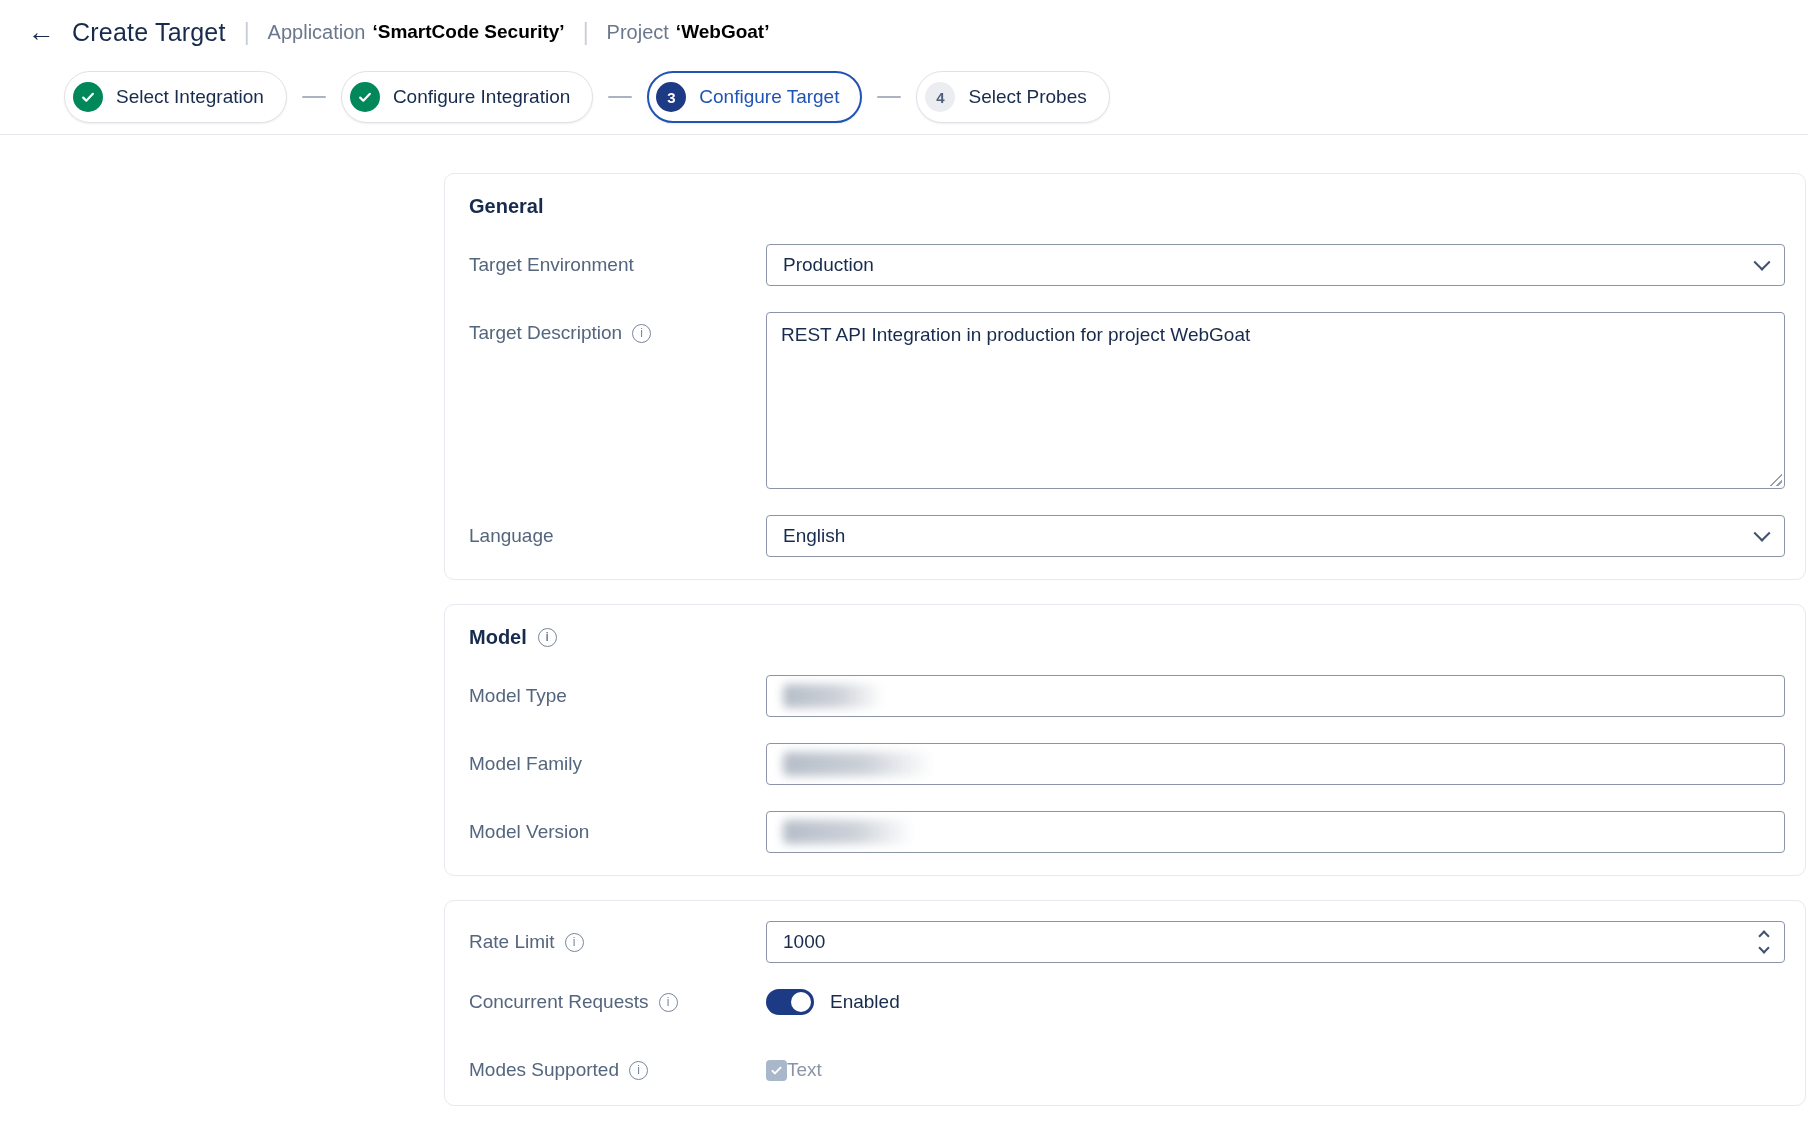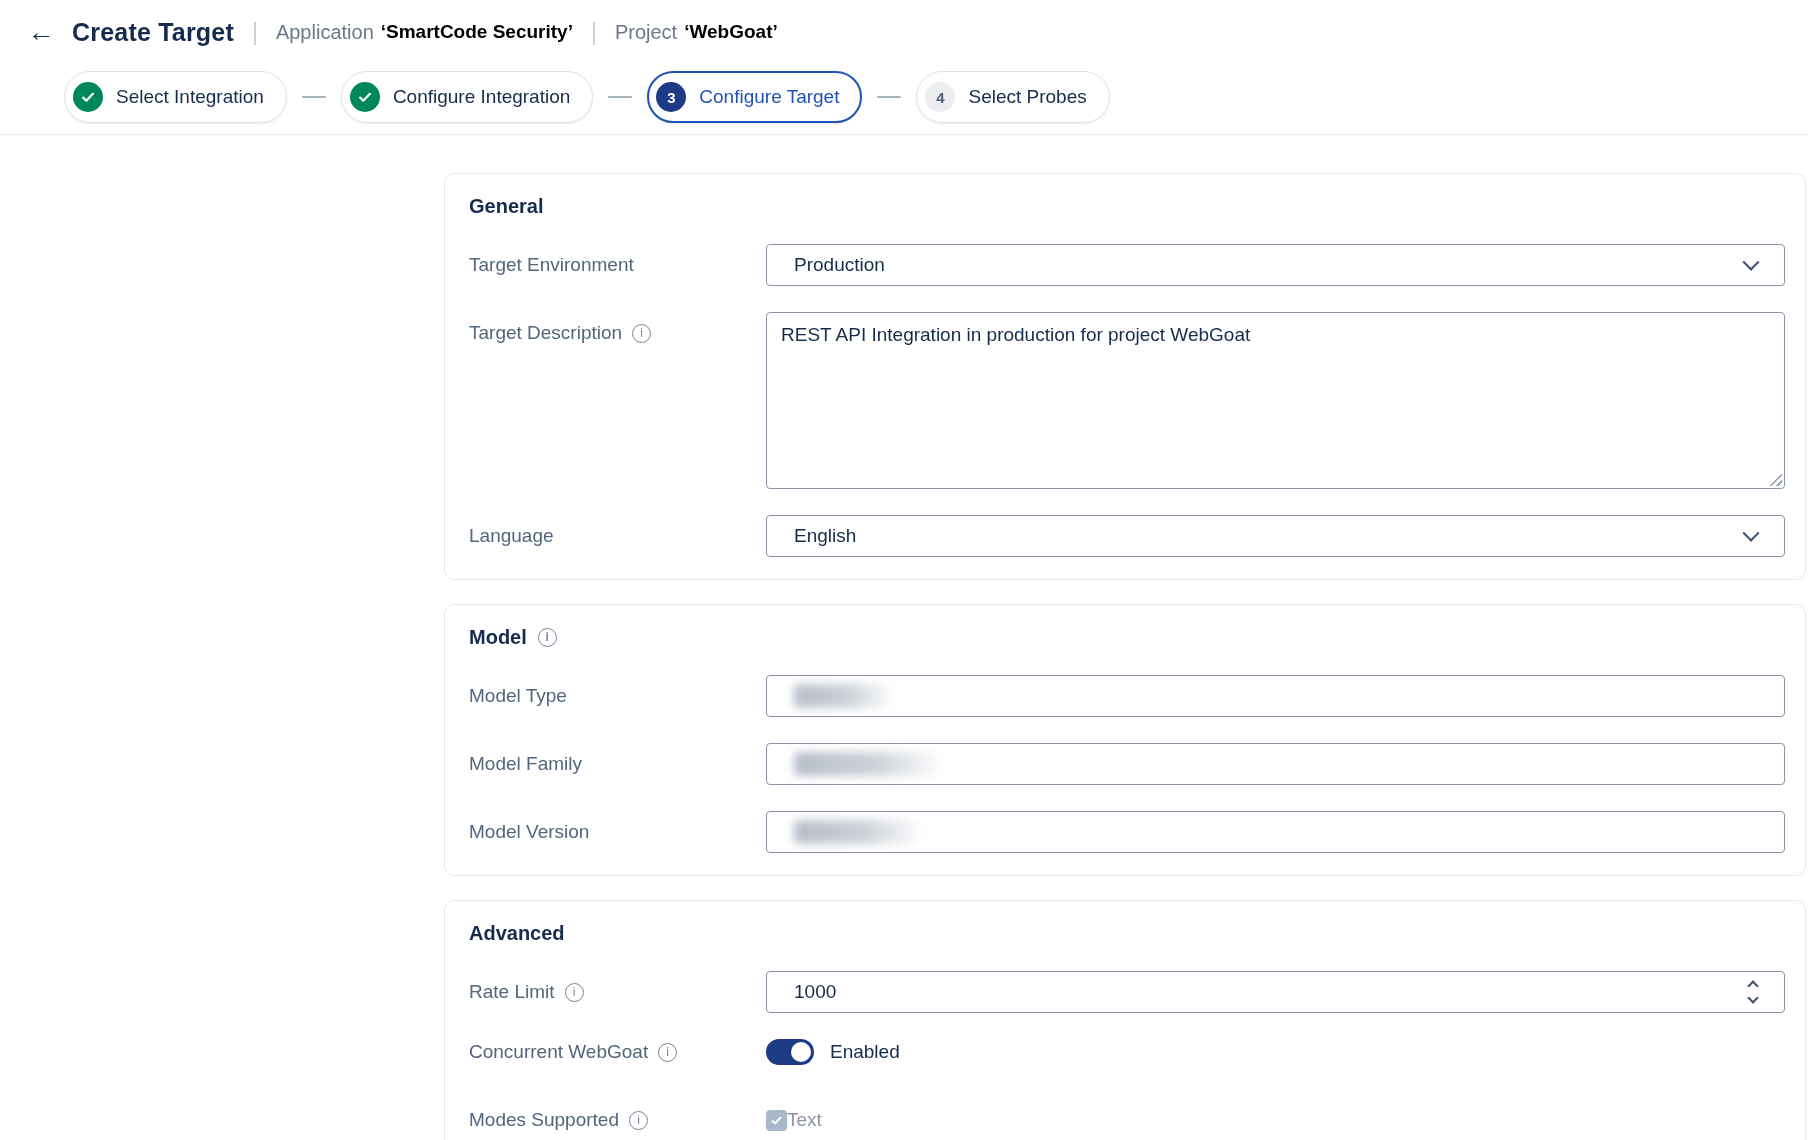--- a/index.html
+++ b/index.html
@@ -3,21 +3,21 @@
 <meta charset="utf-8">
 <style>
   * { margin:0; padding:0; box-sizing:border-box; }
   html,body { width:1808px; height:1140px; overflow:hidden; background:#fff;
     font-family:"Liberation Sans", sans-serif; color:#172b4d; }
 
   
   .header-top { display:flex; align-items:center; height:56px; padding-left:22px; margin-top:4px; }
   .back-btn { width:38px; height:38px; display:flex; align-items:center; justify-content:center;
     font-size:27px; color:#172b4d; cursor:pointer; border-radius:50%; background:transparent; border:none; }
-  .page-title { font-size:25px; font-weight:700; margin-left:12px; letter-spacing:.2px; }
+  .page-title { font-size:25px; font-weight:400; margin-left:12px; letter-spacing:.2px; }
   .crumb-sep { color:#c9cfd8; font-size:23px; margin:0 18px; font-weight:300; }
   .crumb-label { font-size:20px; color:#6b778c; margin-right:7px; }
   .crumb-name { font-size:19px; color:#000000; font-weight:700; }
 
   .stepper { display:flex; align-items:center; padding-left:64px; height:74px; }
   .step-pill { display:inline-flex; align-items:center; gap:13px; height:52px; padding:0 22px 0 8px;
     border:1px solid #dfe3e8; border-radius:999px; background:#fff;
     box-shadow:0 1px 2px rgba(9,30,66,.08); cursor:pointer; }
   .step-pill.active { border:2px solid var(--active-blue,#1f53b5); padding:0 21px 0 7px; }
   .step-circle { width:30px; height:30px; border-radius:50%; display:flex; align-items:center;
@@ -41,21 +41,21 @@
   .form-row:last-child { margin-bottom:0; }
   .form-row.top { align-items:start; }
   .form-row.top .field-label { padding-top:10px; }
   .field-label { font-size:19px; color:#54657e; display:flex; align-items:center; gap:10px; }
 
   .info-icon { width:19px; height:19px; border:1.5px solid #7a8699; border-radius:50%;
     color:#7a8699; font-size:12px; line-height:1; display:inline-flex; align-items:center;
     justify-content:center; font-style:normal; flex:none; cursor:pointer; }
 
   .select, .text-input { height:42px; border:1px solid #8b95a7; border-radius:4px; background:#fff;
-    display:flex; align-items:center; justify-content:space-between; padding:0 27px;
+    display:flex; align-items:center; justify-content:space-between; padding:0 16px;
     font-size:19px; color:#172b4d; cursor:pointer; }
   .chevron-down { width:12px; height:12px; border-right:2px solid #42526e; border-bottom:2px solid #42526e;
     transform:rotate(45deg) translate(-2px,-2px); flex:none; }
 
   .textarea-wrap { position:relative; }
   textarea.desc { width:100%; height:177px; border:1px solid #8b95a7; border-radius:4px;
     padding:11px 14px; font-size:19px; font-family:inherit; color:#172b4d; resize:none; display:block; }
   .resize-handle { position:absolute; right:3px; bottom:3px; width:15px; height:15px;
     clip-path:polygon(100% 0,100% 100%,0 100%);
     background:repeating-linear-gradient(135deg, transparent 0 3px, #98a1b0 3px 4.6px);
@@ -191,39 +191,38 @@
 
     <div class="form-row">
       <div class="field-label">Model Version</div>
       <div class="text-input model">
         <span class="redacted w3"></span>
       </div>
     </div>
   </div>
 
   <div class="card">
-    <div class="card-title">Advanced</div>
 
     <div class="form-row">
       <div class="field-label">
         <span>Rate Limit</span>
         <span class="info-icon">i</span>
       </div>
       <div class="text-input">
         <input class="bare" type="text" value="1000" style="">
         <span class="spin">
           <span class="up"></span>
           <span class="down"></span>
         </span>
       </div>
     </div>
 
     <div class="form-row">
       <div class="field-label">
-        <span>Concurrent WebGoat</span>
+        <span>Concurrent Requests</span>
         <span class="info-icon">i</span>
       </div>
       <div class="toggle-row" style="margin-bottom:0">
         <span class="toggle">
           <span class="knob"></span>
         </span>
         <span class="toggle-text">Enabled</span>
       </div>
     </div>
 

